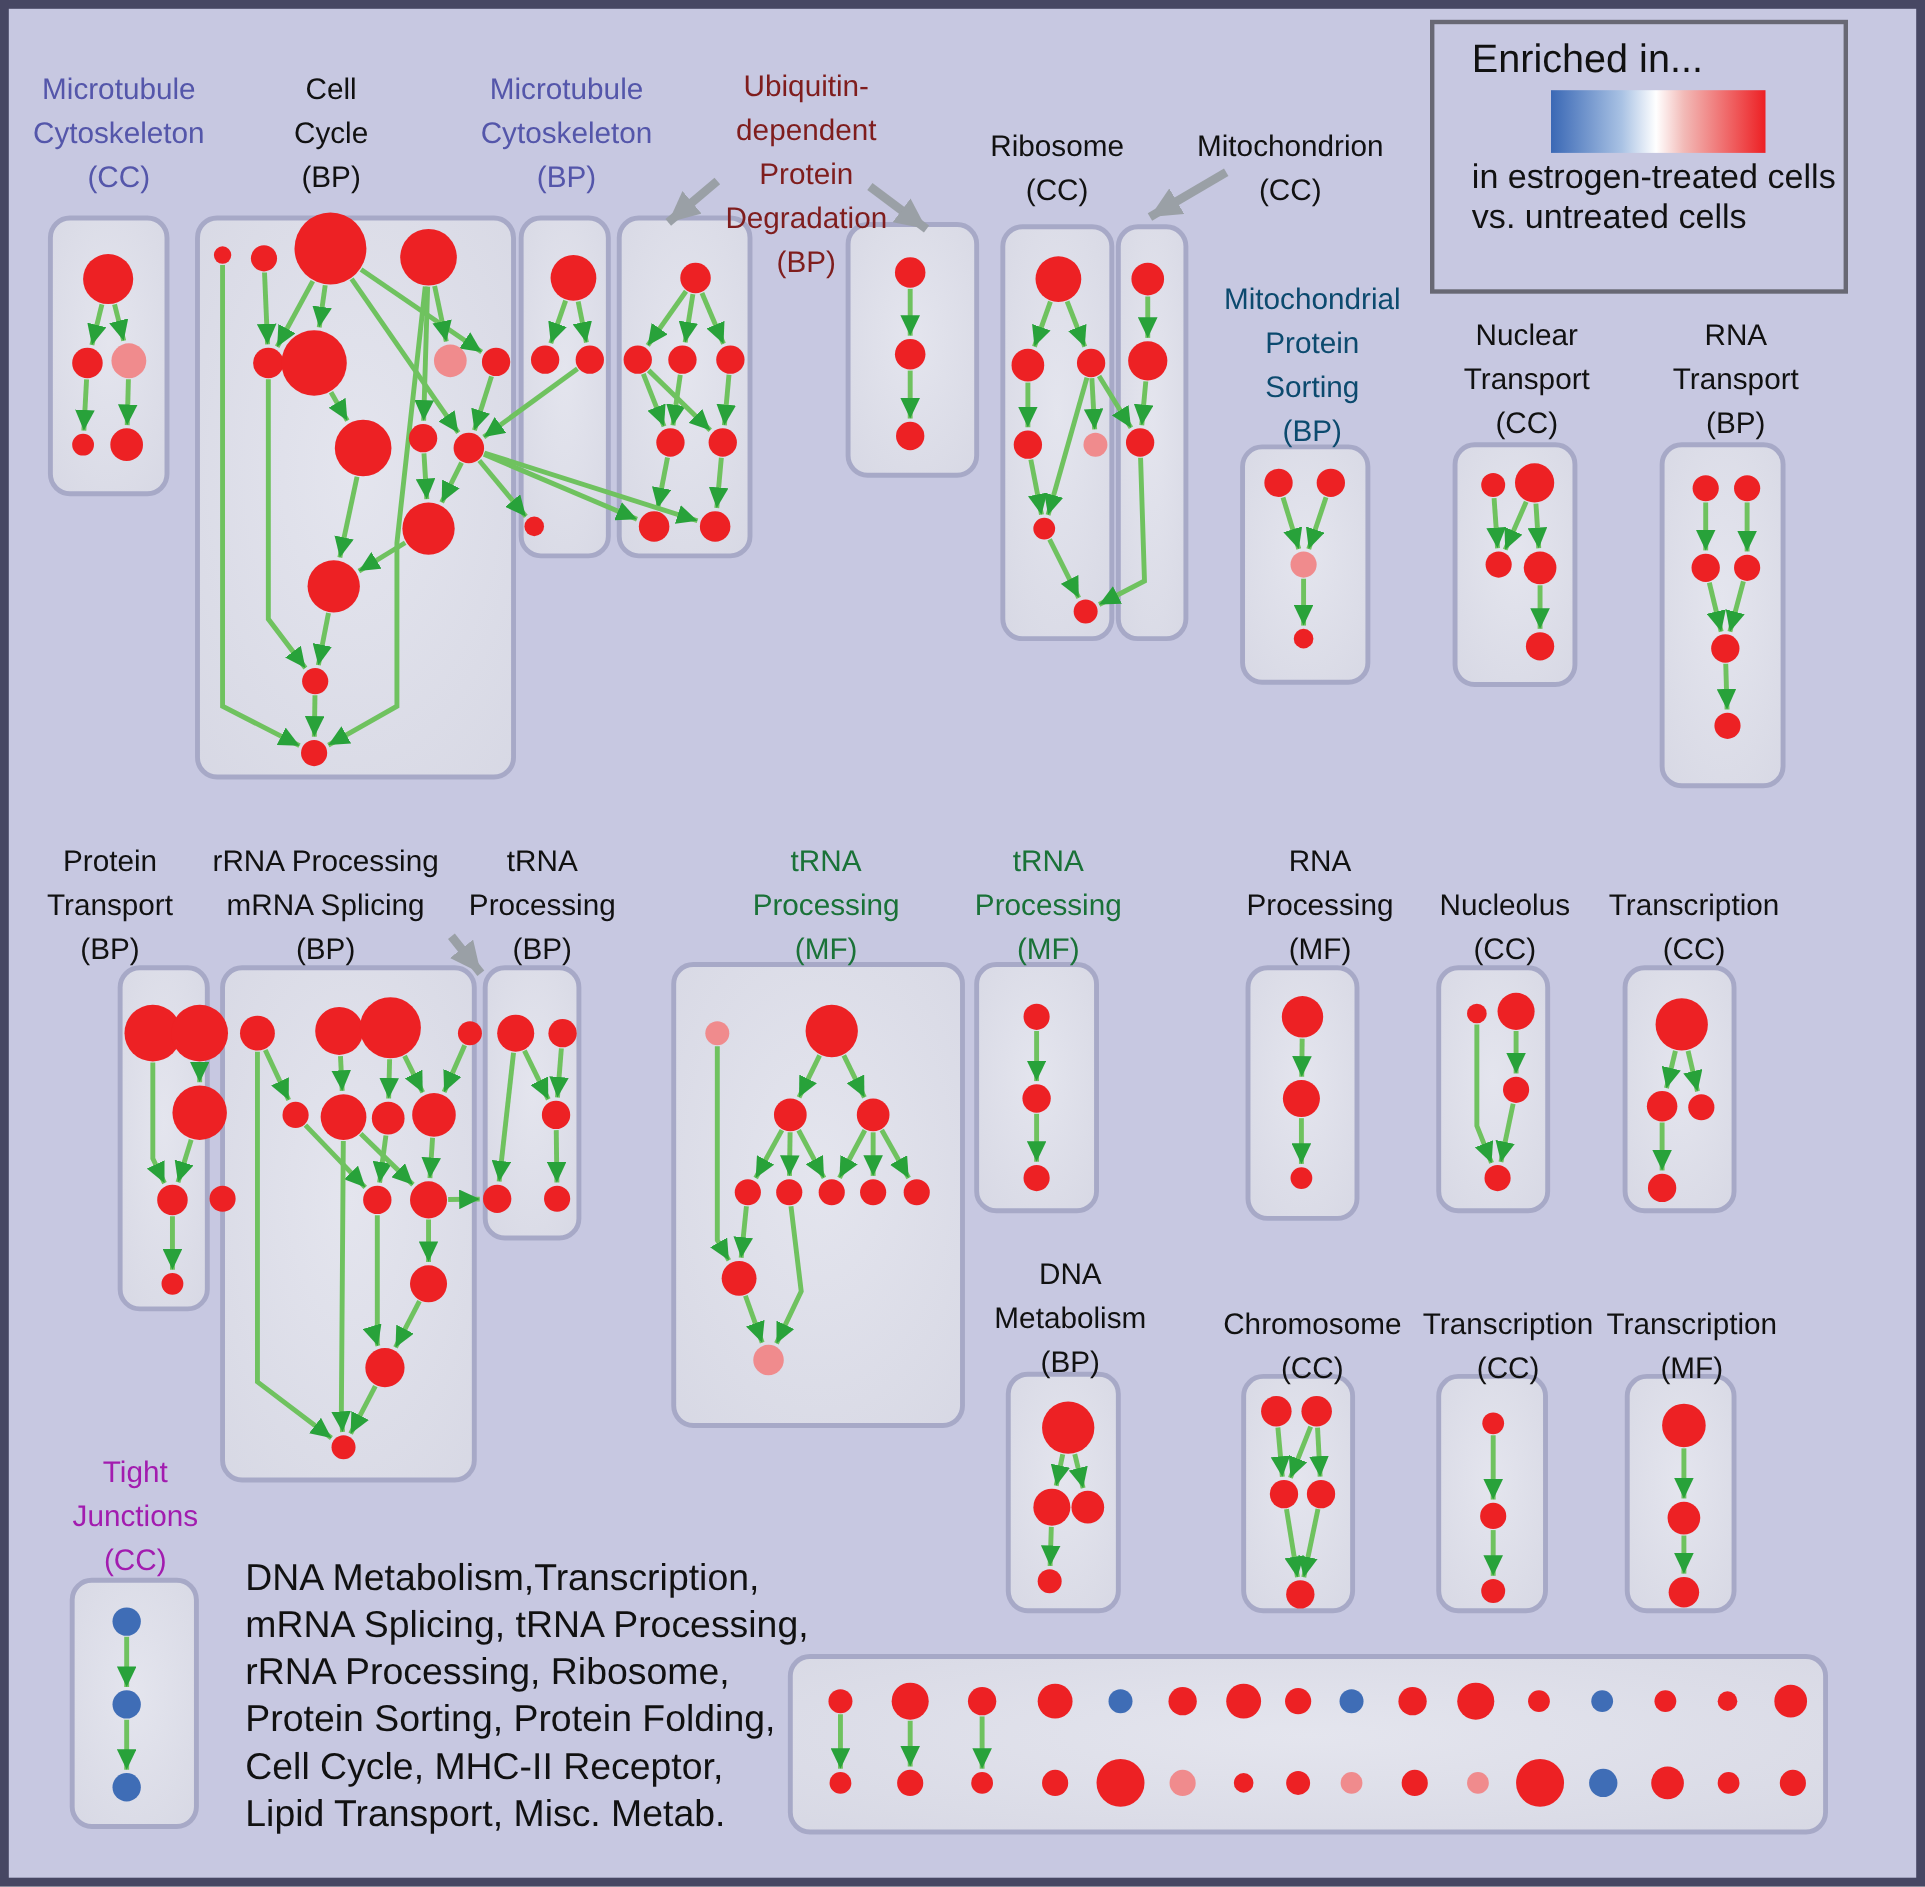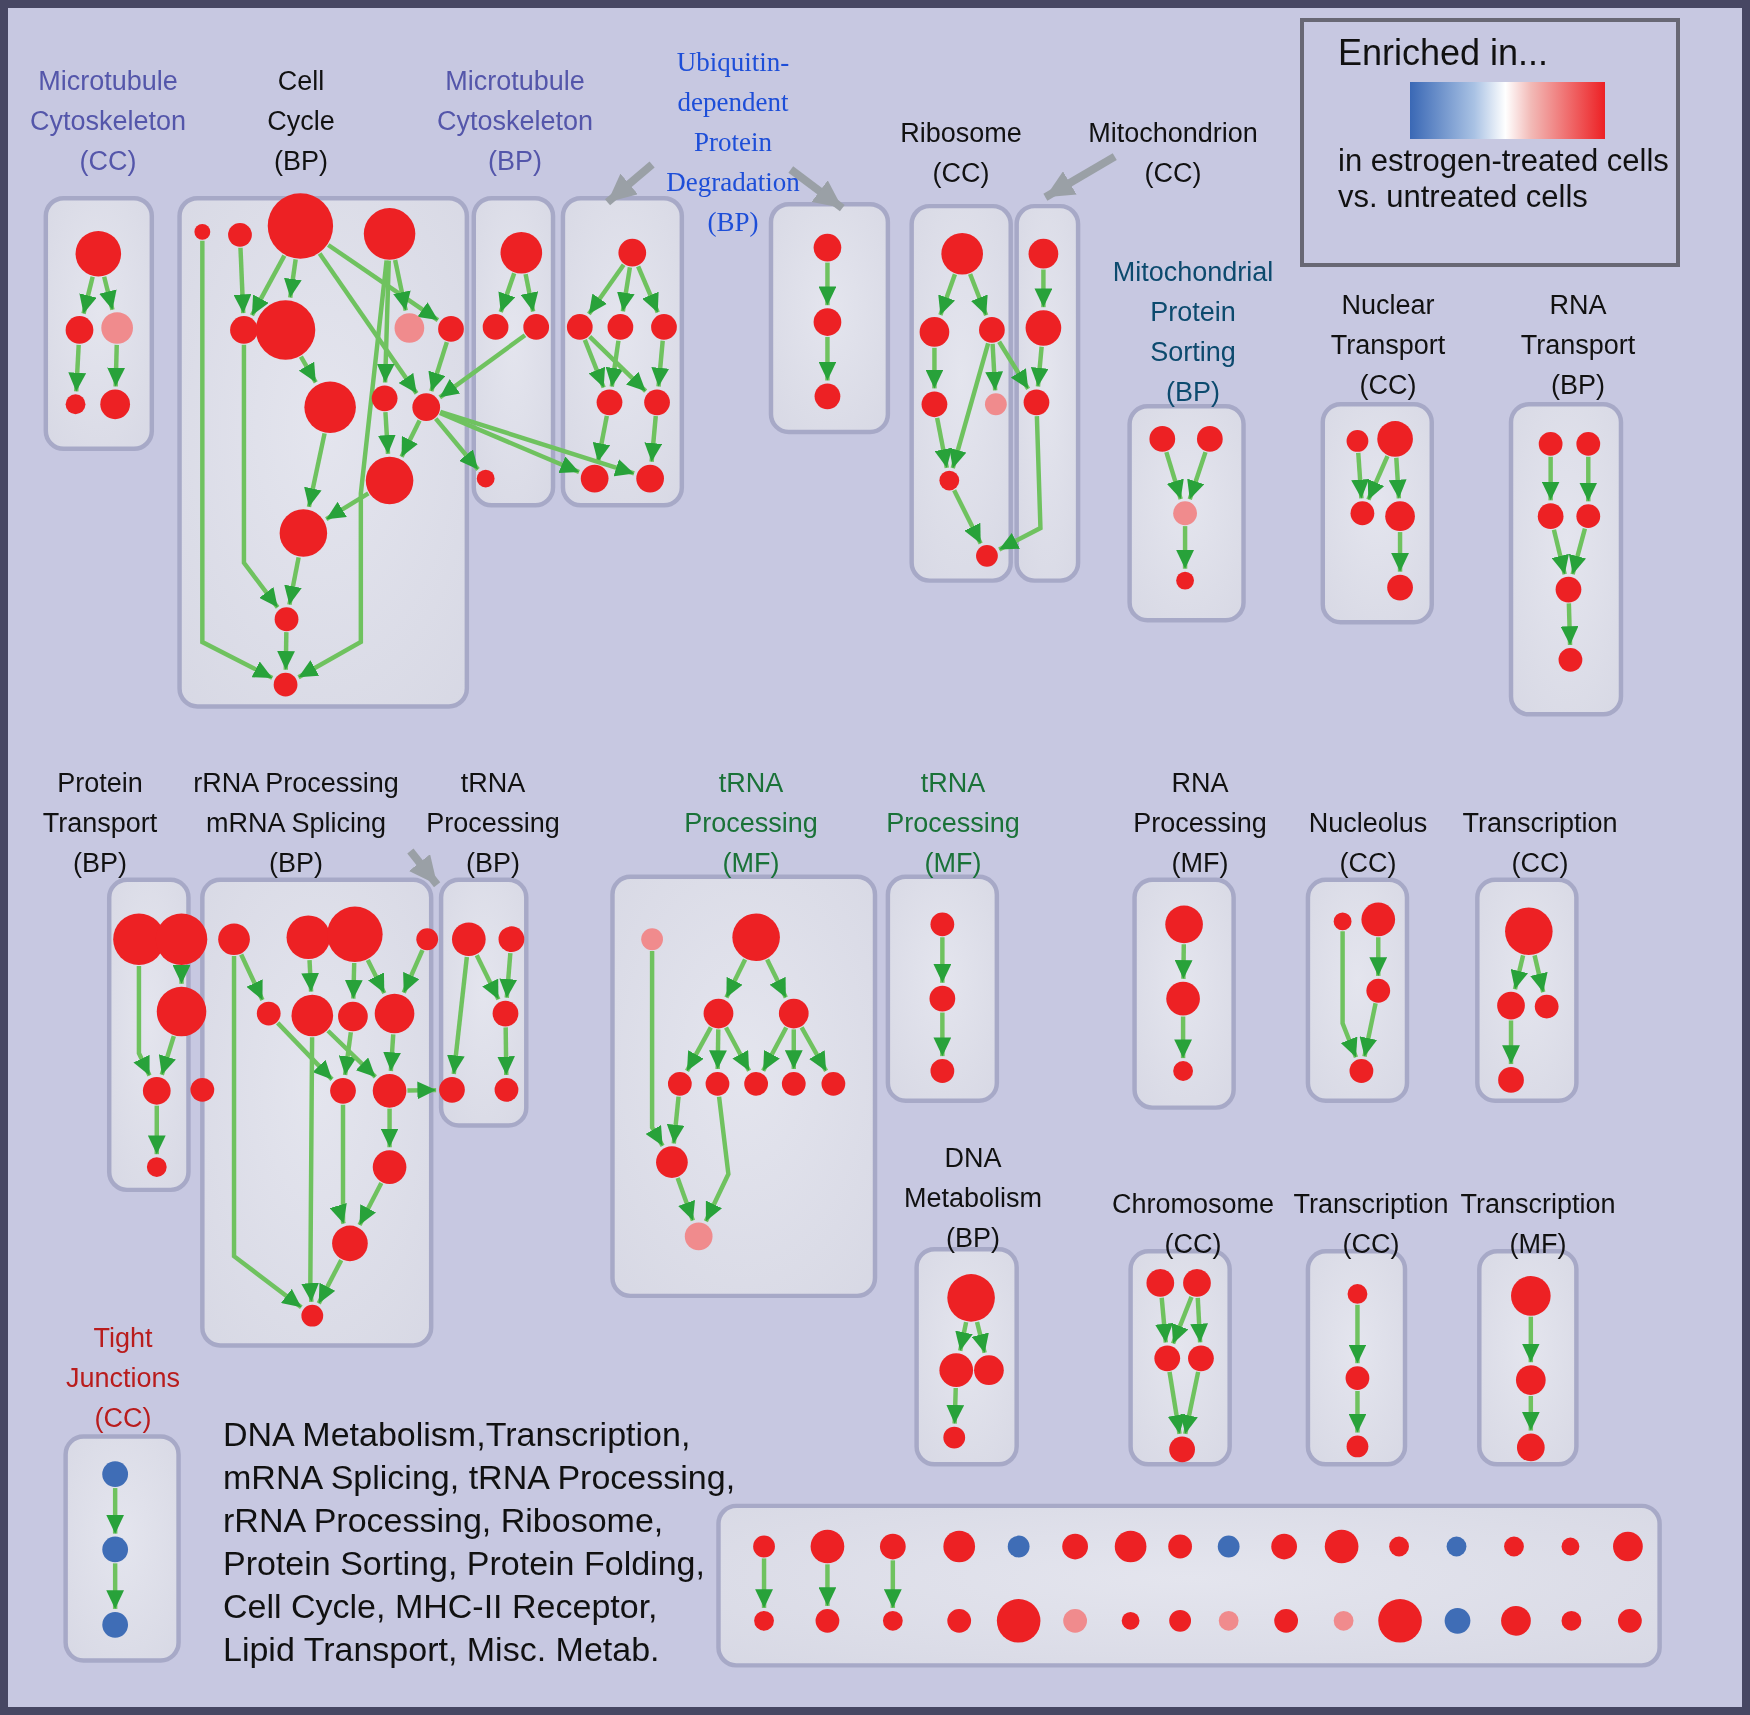--- a/index.html
+++ b/index.html
@@ -384,21 +384,21 @@
 Lipid Transport, Misc. Metab.</div>
 <div class="lbl" style="left: 100px; top: 53px; color: rgb(84, 86, 170);">Microtubule
 Cytoskeleton
 (CC)</div>
     <div class="lbl" style="left: 293px; top: 53px; color: rgb(17, 17, 17);">Cell
 Cycle
 (BP)</div>
     <div class="lbl" style="left: 507px; top: 53px; color: rgb(84, 86, 170);">Microtubule
 Cytoskeleton
 (BP)</div>
-    <div class="lbl" style="left: 725px; top: 34px; color: #1d4ed8; font-family: Liberation Serif, serif;">Ubiquitin-
+    <div class="lbl" style="left: 725px; top: 50px; color: #7f1d1d;">Ubiquitin-
 dependent
 Protein
 Degradation
 (BP)</div>
     <div class="lbl" style="left: 953px; top: 105px; color: rgb(17, 17, 17);">Ribosome
 (CC)</div>
     <div class="lbl" style="left: 1165px; top: 105px; color: rgb(17, 17, 17);">Mitochondrion
 (CC)</div>
     <div class="lbl" style="left: 1185px; top: 244px; color: #0c4a6e;">Mitochondrial
 Protein
@@ -434,16 +434,16 @@
 (CC)</div>
     <div class="lbl" style="left: 965px; top: 1130px; color: rgb(17, 17, 17);">DNA
 Metabolism
 (BP)</div>
     <div class="lbl" style="left: 1185px; top: 1176px; color: rgb(17, 17, 17);">Chromosome
 (CC)</div>
     <div class="lbl" style="left: 1363px; top: 1176px; color: rgb(17, 17, 17);">Transcription
 (CC)</div>
     <div class="lbl" style="left: 1530px; top: 1176px; color: rgb(17, 17, 17);">Transcription
 (MF)</div>
-    <div class="lbl" style="left: 115px; top: 1310px; color: #b91c1c;">Tight
+    <div class="lbl" style="left: 115px; top: 1310px; color: #a21caf;">Tight
 Junctions
 (CC)</div>
   </div>
 
 </body></html>

